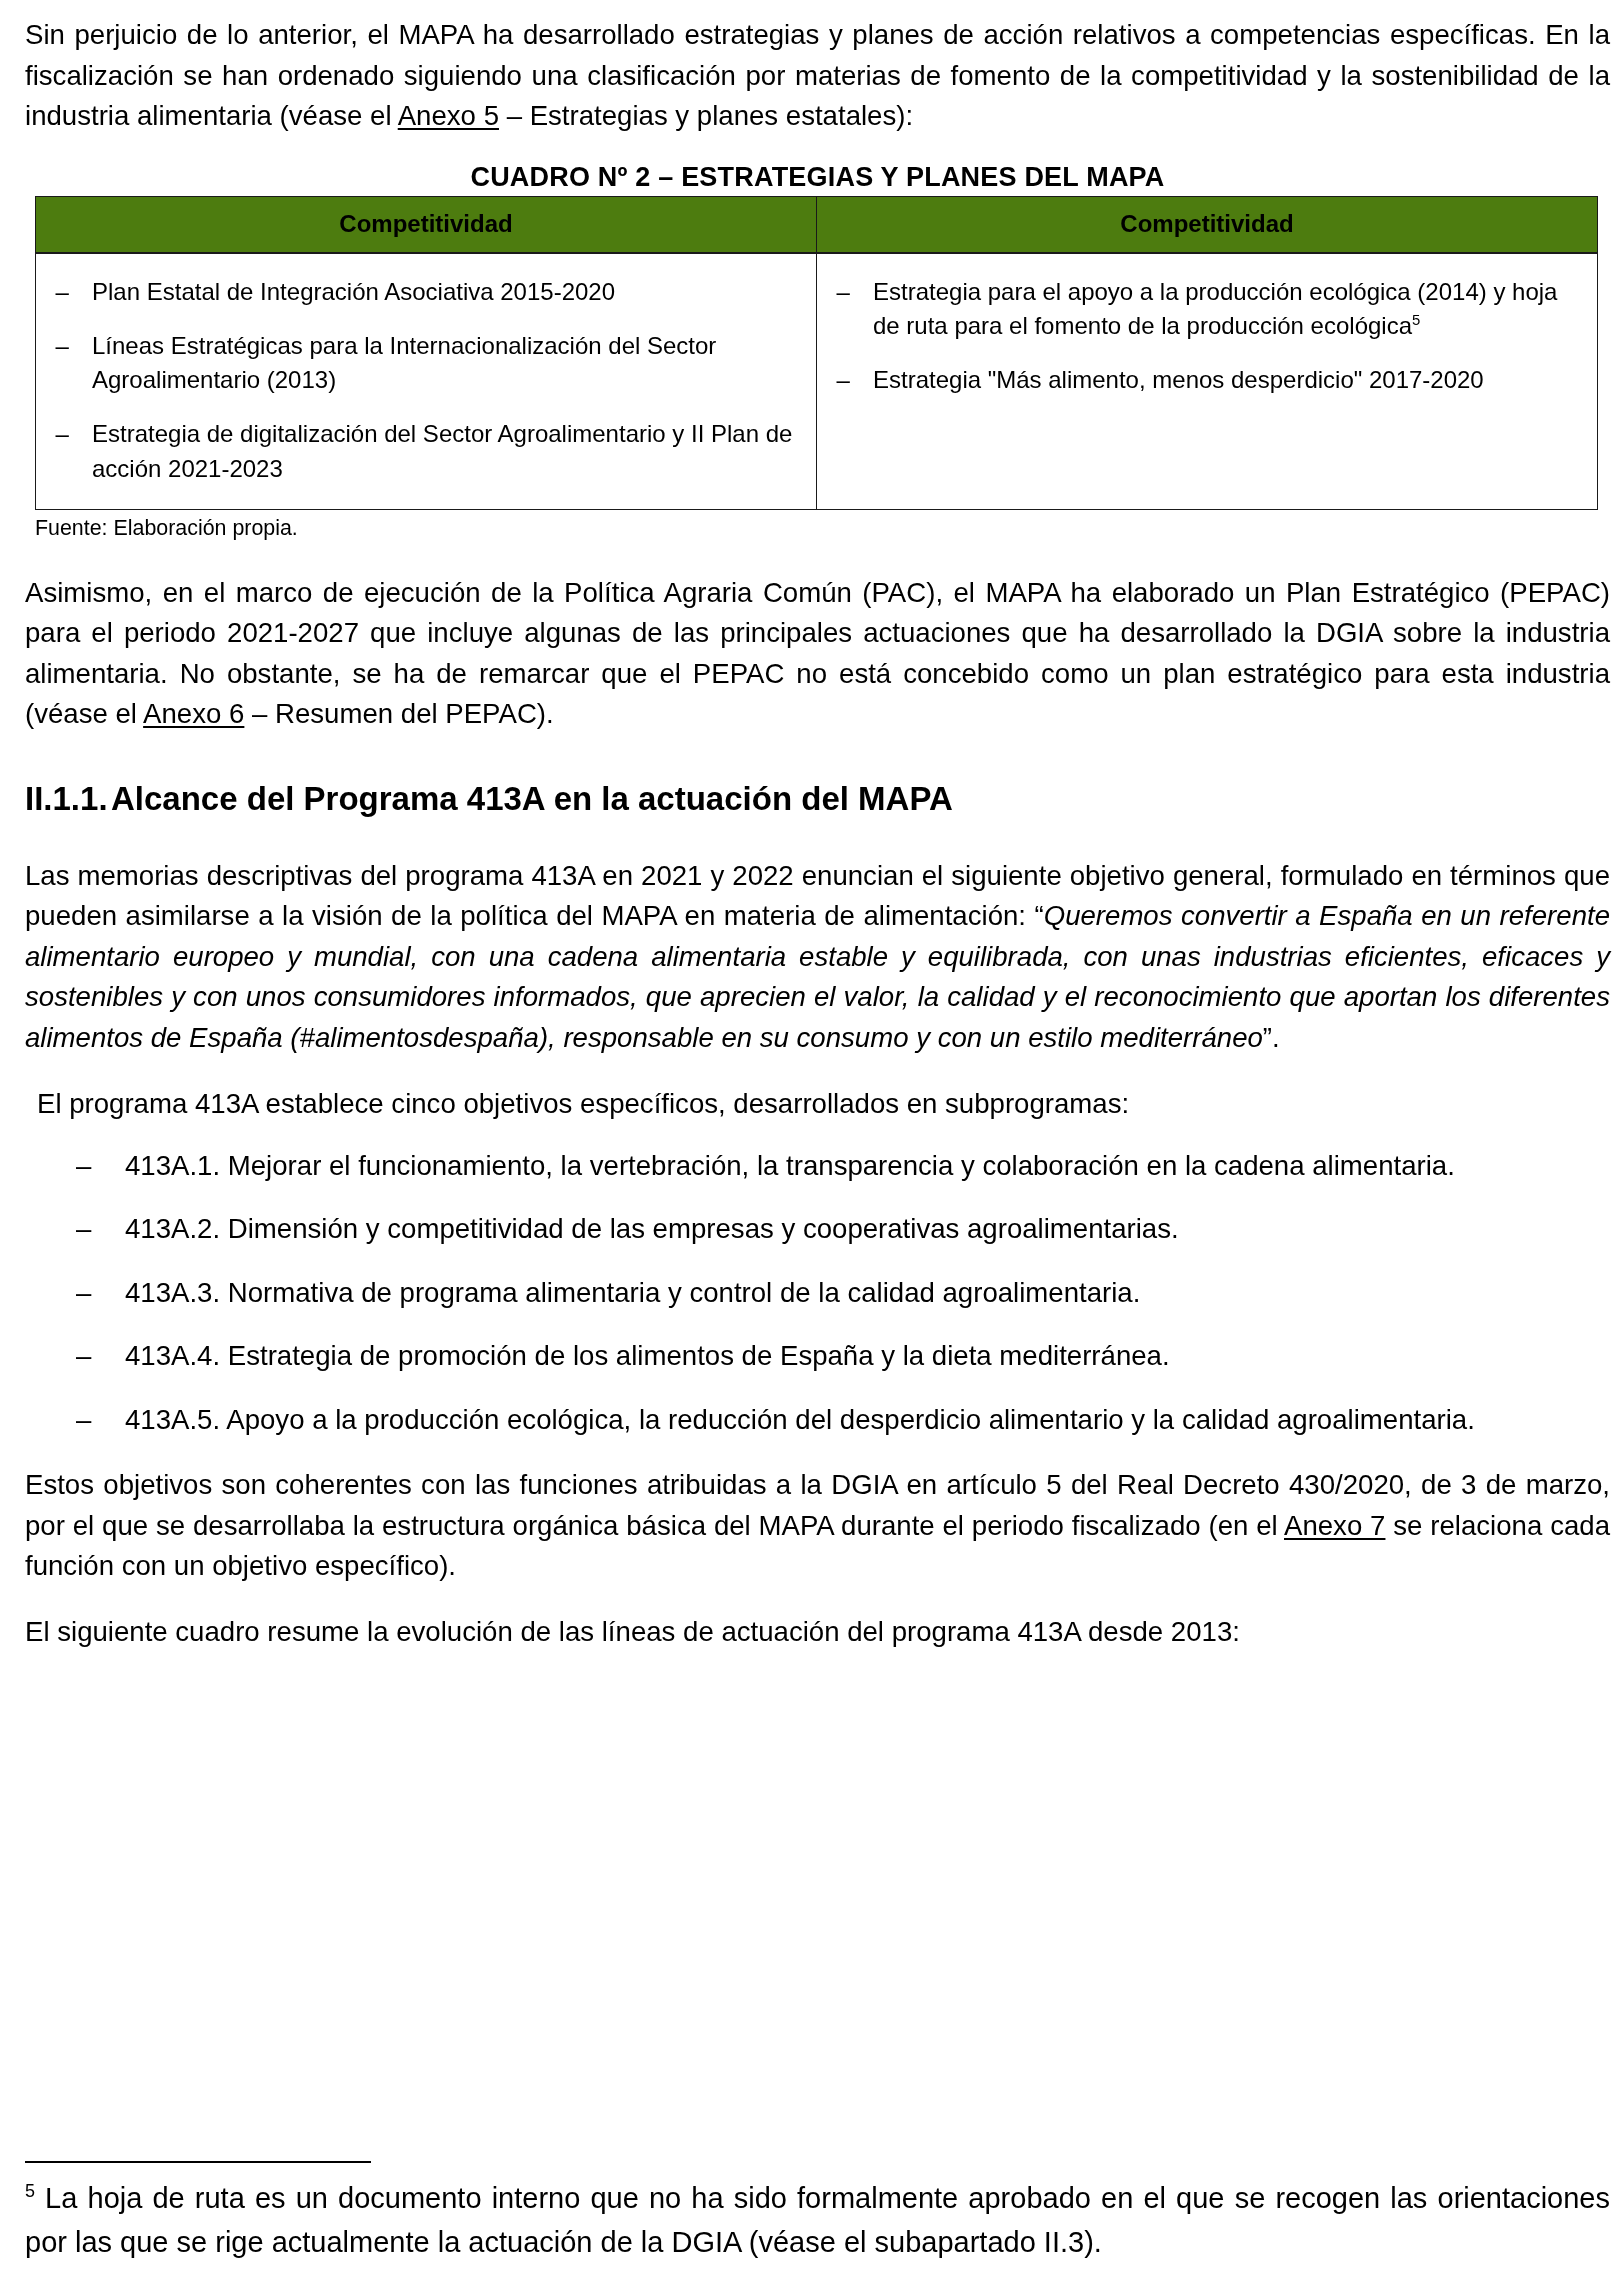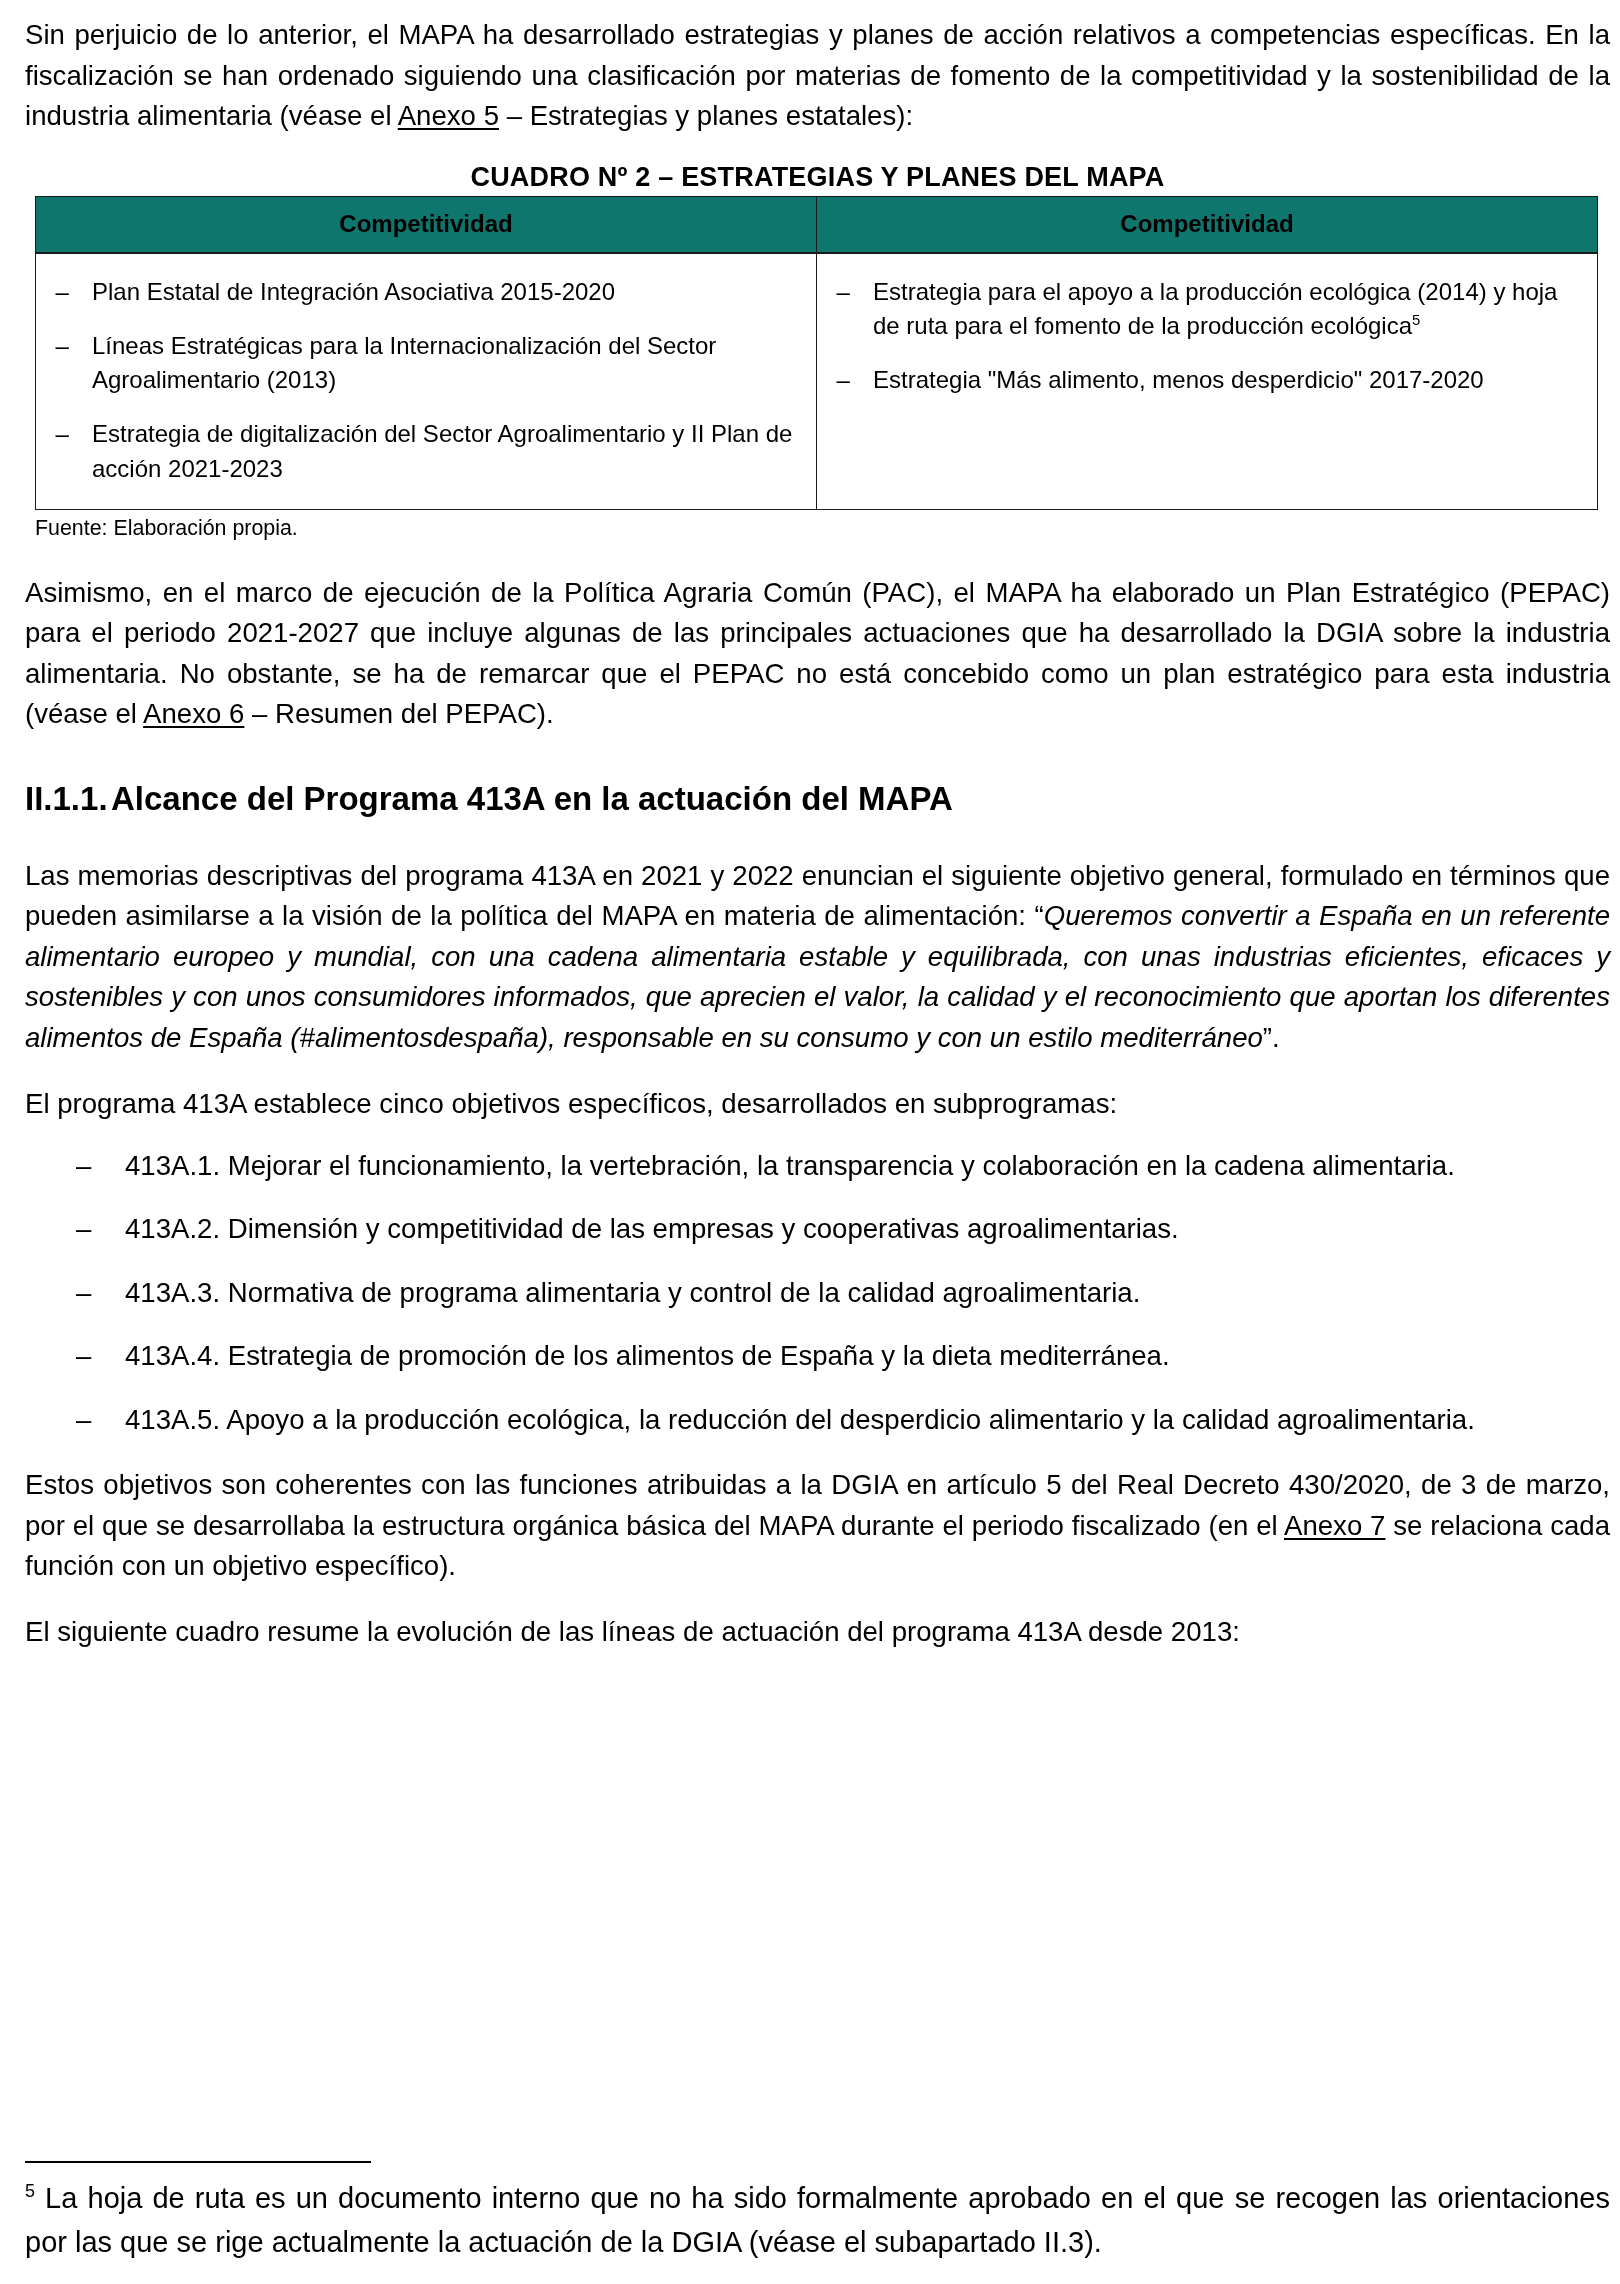--- a/index.html
+++ b/index.html
@@ -25,21 +25,21 @@
     box-sizing: border-box;
     padding: 15px 18px 0 18px;
   }
   p.body-text {
     font-size: 27.6px;
     line-height: 1.47;
     text-align: justify;
     margin: 0 0 25px 0;
     letter-spacing: 0;
   }
-  p.body-text.tight { margin-bottom: 21.4px; }
+  p.body-text.tight { margin-bottom: 21.4px; margin-left: 12px; }
   .u { text-decoration: underline; text-underline-offset: 2.5px; }
   .it { font-style: italic; }
 
   
   .table-title {
     text-align: center;
     font-size: 27px;
     font-weight: bold;
     margin: 10px 0 3px 0;
     letter-spacing: 0.2px;
@@ -51,21 +51,21 @@
     width: 1563px;
     margin: 0 0 0 10px;
     table-layout: fixed;
   }
   table.cuadro th,
   table.cuadro td {
     border: 1.6px solid #1a1a1a;
     vertical-align: top;
   }
   table.cuadro th {
-    background: #0f766e;
+    background: #4d7c0f;
     font-size: 24px;
     font-weight: bold;
     text-align: center;
     padding: 13px 6.6px 14px 6.6px;
     border-bottom: 2.5px solid #1a1a1a;
   }
   table.cuadro td {
     padding: 10px 13px 15px 13px;
   }
   ul.cell-list {

